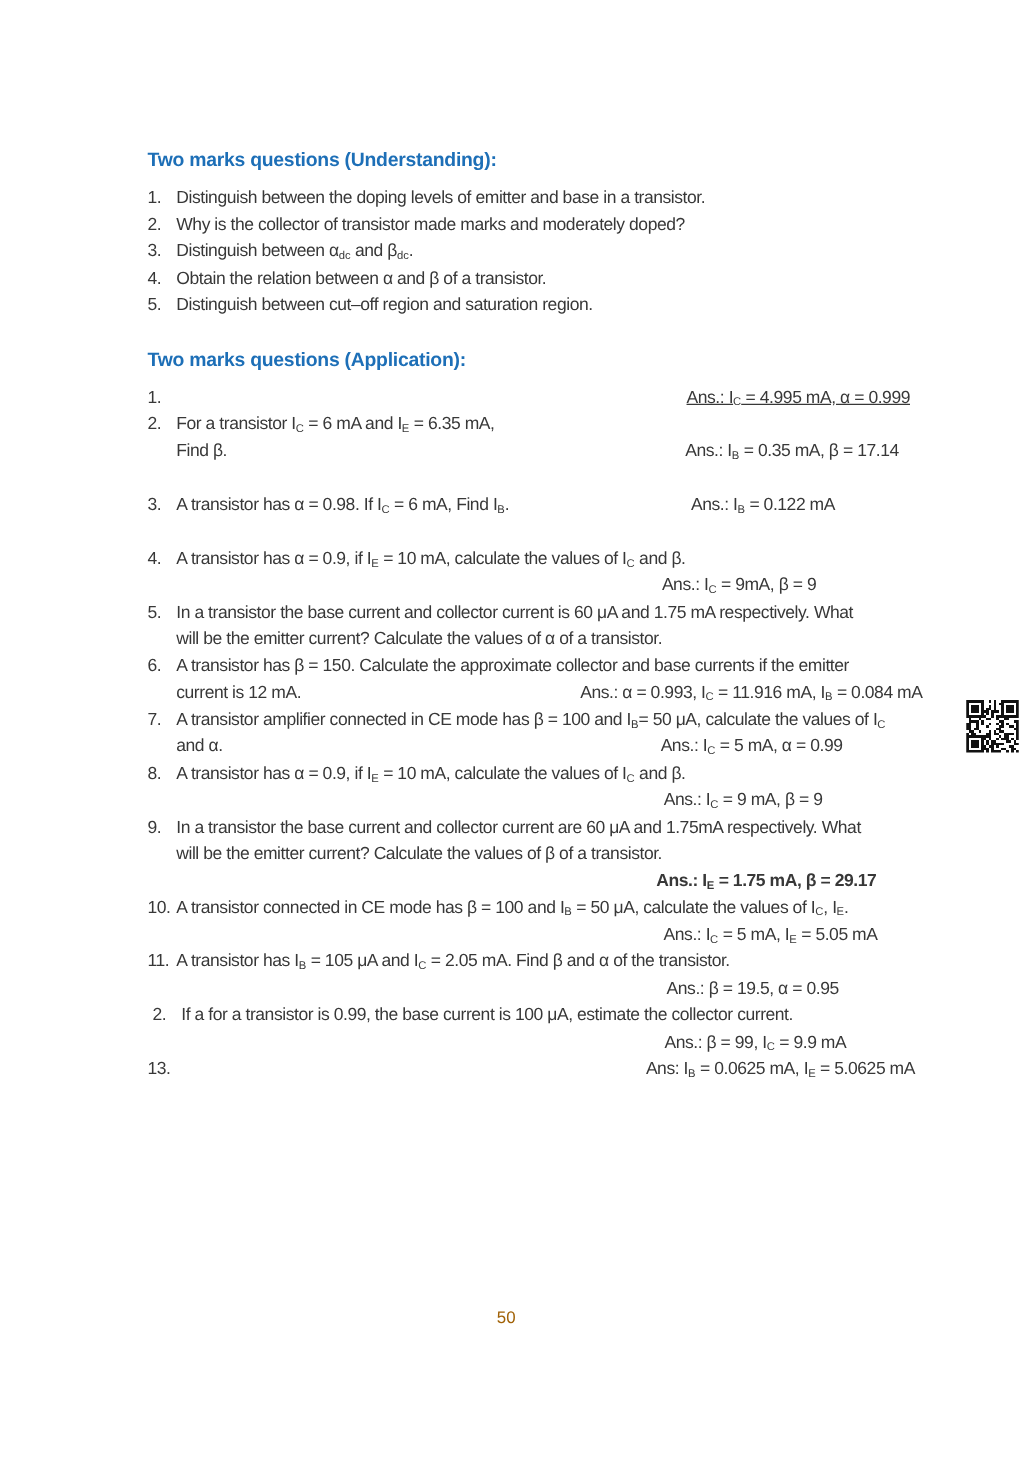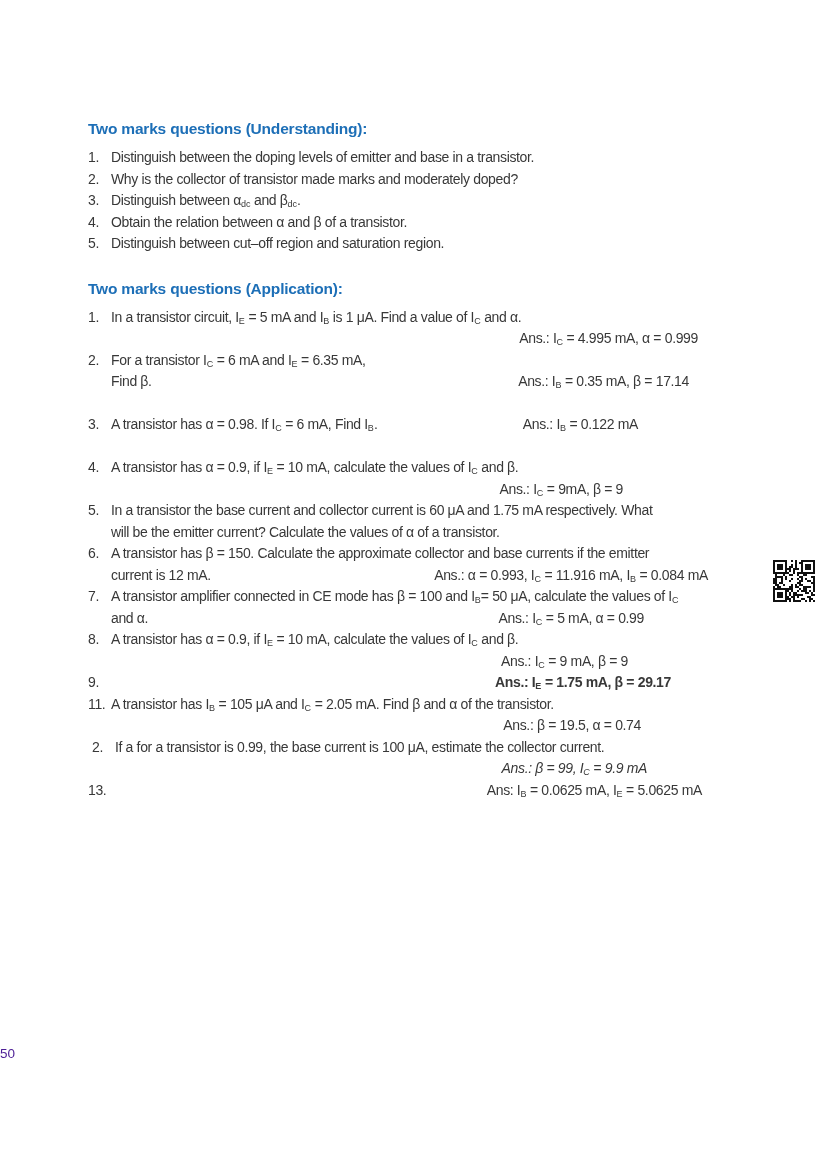--- a/index.html
+++ b/index.html
@@ -6,21 +6,21 @@
   body {
     width: 826px; height: 1169px;
     background: #ffffff;
     position: relative;
     overflow: hidden;
     font-family: "Liberation Sans", sans-serif;
     color: #383838;
   }
   .content {
     position: absolute;
-    left: 88px; top: 119px;
+    left: 118px; top: 119px;
     width: 626px;
   }
   .sec-heading {
     font-size: 15.5px;
     font-weight: bold;
     color: #1d6fb7;
     letter-spacing: -0.2px;
     line-height: 19px;
     margin: 0 0 9px 0;
   }
@@ -28,46 +28,47 @@
   .qlist { font-size: 14px; line-height: 21.5px; letter-spacing: -0.35px; }
   .qlist.first { margin-bottom: 0; }
   .q { display: flex; align-items: flex-start; }
   .qnum { width: 23px; flex: 0 0 23px; }
   .qbody { flex: 1 1 auto; position: relative; }
   .qtext { }
   sub { font-size: 9px; vertical-align: -0.25em; letter-spacing: 0; line-height: 0; }
   .ans { text-align: right; white-space: nowrap; }
   .ans-inline { position: absolute; bottom: 0; white-space: nowrap; text-align: right; }
   
-  .a1  { padding-right: 16px; }
+  .a1  { padding-right: 16px; text-decoration: underline; }
   .a2  { right: 25px; }
   .a3  { right: 76px; }
   .a4  { padding-right: 91px; text-align: right; }
   .a5  { padding-right: 40px; }
   .a6  { right: 6px; }
   .a7  { right: 70px; }
   .a8  { padding-right: 86px; }
   .a9  { padding-right: 43px; font-weight: bold; }
   .a10 { padding-right: 42px; }
   .a11 { padding-right: 73px; }
-  .a12 { padding-right: 67px; font-style: italic; }
+  .a12 { padding-right: 67px; }
   .a13 { padding-right: 12px; }
   .gap-after { margin-bottom: 21.5px; }
   .indent { margin-left: 4px; }
   .qr {
     position: absolute;
     left: 773px; top: 560px;
     width: 42px; height: 42px;
   }
   .page-number {
     position: absolute;
     left: 0; top: 1046px;
     width: 810px;
+    text-align: center;
     font-size: 13.5px;
-    color: #4c1d95;
+    color: #a16207;
   }
 </style>
 </head>
 <body>
 
 <div class="content">
 
   <div class="sec-heading">Two marks questions (Understanding):</div>
 
   <div class="qlist first">
@@ -103,21 +104,20 @@
     </div>
   </div>
 
   <div class="sec-heading second">Two marks questions (Application):</div>
 
   <div class="qlist">
 
     <div class="q">
       <span class="qnum">1.</span>
       <div class="qbody">
-        <div class="qtext">In a transistor circuit, I<sub>E</sub> = 5 mA and I<sub>B</sub> is 1 μA. Find a value of I<sub>C</sub> and α.</div>
         <div class="ans a1">Ans.: I<sub>C</sub> = 4.995 mA, α = 0.999</div>
       </div>
     </div>
 
     <div class="q gap-after">
       <span class="qnum">2.</span>
       <div class="qbody">
         <div class="qtext">For a transistor I<sub>C</sub> = 6 mA and I<sub>E</sub> = 6.35 mA,<br>Find β.</div>
         <div class="ans-inline a2">Ans.: I<sub>B</sub> = 0.35 mA, β = 17.14</div>
       </div>
@@ -166,30 +166,38 @@
       <span class="qnum">8.</span>
       <div class="qbody">
         <div class="qtext">A transistor has α = 0.9, if I<sub>E</sub> = 10 mA, calculate the values of I<sub>C</sub> and β.</div>
         <div class="ans a8">Ans.: I<sub>C</sub> = 9 mA, β = 9</div>
       </div>
     </div>
 
     <div class="q">
       <span class="qnum">9.</span>
       <div class="qbody">
+        <div class="qtext">In a transistor the base current and collector current are 60 μA and 1.75mA respectively. What<br>will be the emitter current? Calculate the values of β of a transistor.</div>
         <div class="ans a9">Ans.: I<sub>E</sub> = 1.75 mA, β = 29.17</div>
       </div>
     </div>
 
+    <div class="q">
+      <span class="qnum">10.</span>
+      <div class="qbody">
+        <div class="qtext">A transistor connected in CE mode has β = 100 and I<sub>B</sub> = 50 μA, calculate the values of I<sub>C</sub>, I<sub>E</sub>.</div>
+        <div class="ans a10">Ans.: I<sub>C</sub> = 5 mA, I<sub>E</sub> = 5.05 mA</div>
+      </div>
+    </div>
 
     <div class="q">
       <span class="qnum">11.</span>
       <div class="qbody">
         <div class="qtext">A transistor has I<sub>B</sub> = 105 μA and I<sub>C</sub> = 2.05 mA. Find β and α of the transistor.</div>
-        <div class="ans a11">Ans.: β = 19.5, α = 0.74</div>
+        <div class="ans a11">Ans.: β = 19.5, α = 0.95</div>
       </div>
     </div>
 
     <div class="q indent">
       <span class="qnum">2.</span>
       <div class="qbody">
         <div class="qtext">If a for a transistor is 0.99, the base current is 100 μA, estimate the collector current.</div>
         <div class="ans a12">Ans.: β = 99, I<sub>C</sub> = 9.9 mA</div>
       </div>
     </div>

